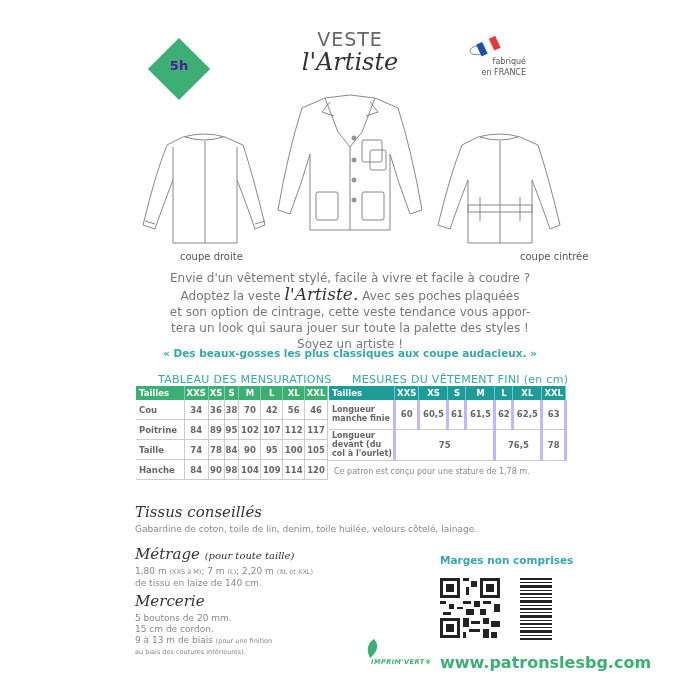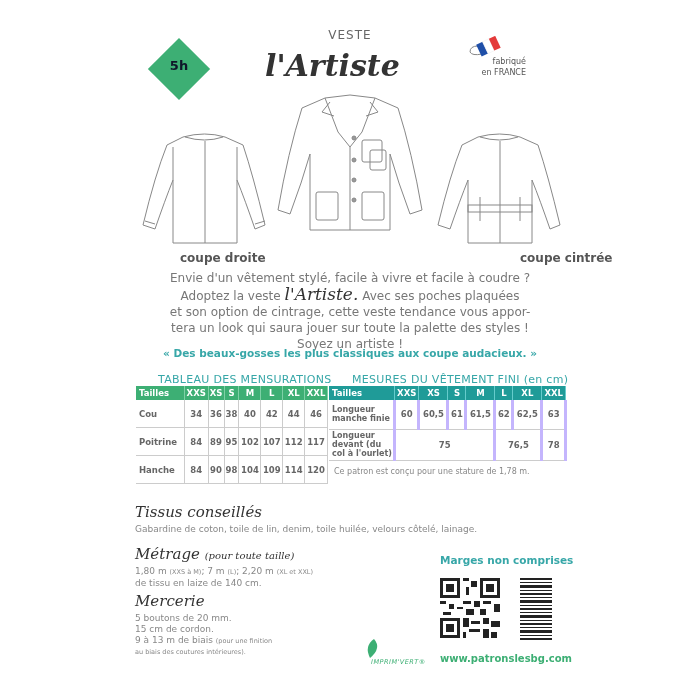--- a/index.html
+++ b/index.html
@@ -1,50 +1,50 @@
 <!DOCTYPE html>
 <html><head>
 <meta charset="utf-8">
 <style>
   html,body{margin:0;padding:0;background:#fff;}
   body{width:700px;height:700px;position:relative;overflow:hidden;font-family:"DejaVu Sans",sans-serif;color:#666;}
   .abs{position:absolute;}
   .script{font-family:"DejaVu Serif",serif;font-style:italic;color:#333;}
   #badge{left:157px;top:47px;width:44px;height:44px;background:#3daf74;transform:rotate(45deg);}
-  #badge-text{left:157px;top:58px;width:60px;text-align:center;color:#0f172a;font-size:13px;font-weight:bold;margin-left:-8px;}
-  #title-top{left:300px;top:28px;width:100px;text-align:center;font-size:12px;color:#666;letter-spacing:1px;}
-  #title-main{left:265px;top:48px;width:170px;font-size:30px;font-weight:bold;}
+  #badge-text{left:157px;top:58px;width:60px;text-align:center;color:#4c1d95;font-size:13px;font-weight:bold;margin-left:-8px;}
+  #title-top{left:300px;top:28px;width:100px;text-align:center;font-size:19px;color:#666;letter-spacing:1px;}
+  #title-main{left:265px;top:48px;width:170px;text-align:center;font-size:24px;}
   #made{left:468px;top:36px;width:60px;}
   #made-text{left:474px;top:56px;font-size:8px;color:#555;line-height:11px;text-align:right;width:52px;}
-  .caption{font-size:12px;font-weight:bold;color:#555;}
+  .caption{font-size:10px;font-weight:normal;color:#555;}
   #intro{left:130px;top:270px;width:440px;text-align:center;font-size:12px;line-height:16px;color:#777;}
   #intro .script{font-size:17px;color:#333;}
   #tagline{left:130px;top:347px;width:440px;text-align:center;font-size:10.5px;color:#37a7a8;font-weight:bold;}
   .tbl-title{font-size:11px;color:#37a7a8;letter-spacing:0.3px;}
   table{border-collapse:collapse;font-size:8.5px;color:#666;}
   td,th{padding:0;text-align:center;font-weight:bold;}
   #t1{left:136px;top:386px;width:192px;}
   #t1 th{background:#3daf74;color:#fff;height:14px;border-right:1px solid #7fd0a6;}
-  #t1 td{height:27px;border-right:1px solid #ccc;border-bottom:1px solid #ccc;}
+  #t1 td{height:19px;border-right:1px solid #ccc;border-bottom:1px solid #ccc;}
   #t1 td:first-child,#t1 th:first-child{text-align:left;padding-left:3px;}
   #t2{left:329px;top:386px;width:238px;}
   #t2 th{background:#1f9b98;color:#fff;height:14px;border-right:1px solid #6cc;}
   #t2 td{border-right:3px solid #c4b5fd;border-bottom:1px solid #ccc;}
   #t2 td:first-child,#t2 th:first-child{text-align:left;padding-left:3px;}
   #t2 .r1{height:29px;} #t2 .r2{height:31px;}
   #note{left:334px;top:467px;font-size:8px;color:#888;}
   .sec-h{font-size:15px;}
   .sec-b{font-size:9px;color:#888;line-height:11px;}
   .small{font-size:6.5px;}
   #margins{left:440px;top:554px;font-size:10.5px;color:#37a7a8;font-weight:bold;}
   #qr{left:440px;top:578px;width:60px;height:60px;}
   #barcode{left:520px;top:578px;width:32px;height:62px;}
-  #url{left:440px;top:653px;font-size:10px;color:#3daf74;font-weight:bold;}
+  #url{left:440px;top:653px;font-size:16px;color:#3daf74;font-weight:bold;}
   #imprim{left:360px;top:638px;width:60px;}
-  #imprim-text{left:355px;top:658px;font-size:6.5px;color:#3daf74;font-weight:normal;font-style:italic;letter-spacing:0.5px;padding-left:16px;}
+  #imprim-text{left:355px;top:658px;font-size:6.5px;color:#3daf74;font-weight:bold;font-style:italic;letter-spacing:0.5px;padding-left:16px;}
 </style>
 </head>
 <body>
 
 <div id="badge" class="abs"></div>
 <div id="badge-text" class="abs">5h</div>
 <div id="title-top" class="abs">VESTE</div>
 <div id="title-main" class="abs script">l'Artiste</div>
 
 <div id="made" class="abs">
@@ -130,34 +130,44 @@
     <th>M</th>
     <th>L</th>
     <th>XL</th>
     <th>XXL</th>
   </tr>
   <tr>
     <td>Cou</td>
     <td>34</td>
     <td>36</td>
     <td>38</td>
-    <td>40</td>
+    <td>70</td>
     <td>42</td>
-    <td>44</td>
+    <td>56</td>
     <td>46</td>
   </tr>
   <tr>
     <td>Poitrine</td>
     <td>84</td>
     <td>89</td>
     <td>95</td>
     <td>102</td>
     <td>107</td>
     <td>112</td>
     <td>117</td>
+  </tr>
+  <tr>
+    <td>Taille</td>
+    <td>74</td>
+    <td>78</td>
+    <td>84</td>
+    <td>90</td>
+    <td>95</td>
+    <td>100</td>
+    <td>105</td>
   </tr>
   <tr>
     <td>Hanche</td>
     <td>84</td>
     <td>90</td>
     <td>98</td>
     <td>104</td>
     <td>109</td>
     <td>114</td>
     <td>120</td>

